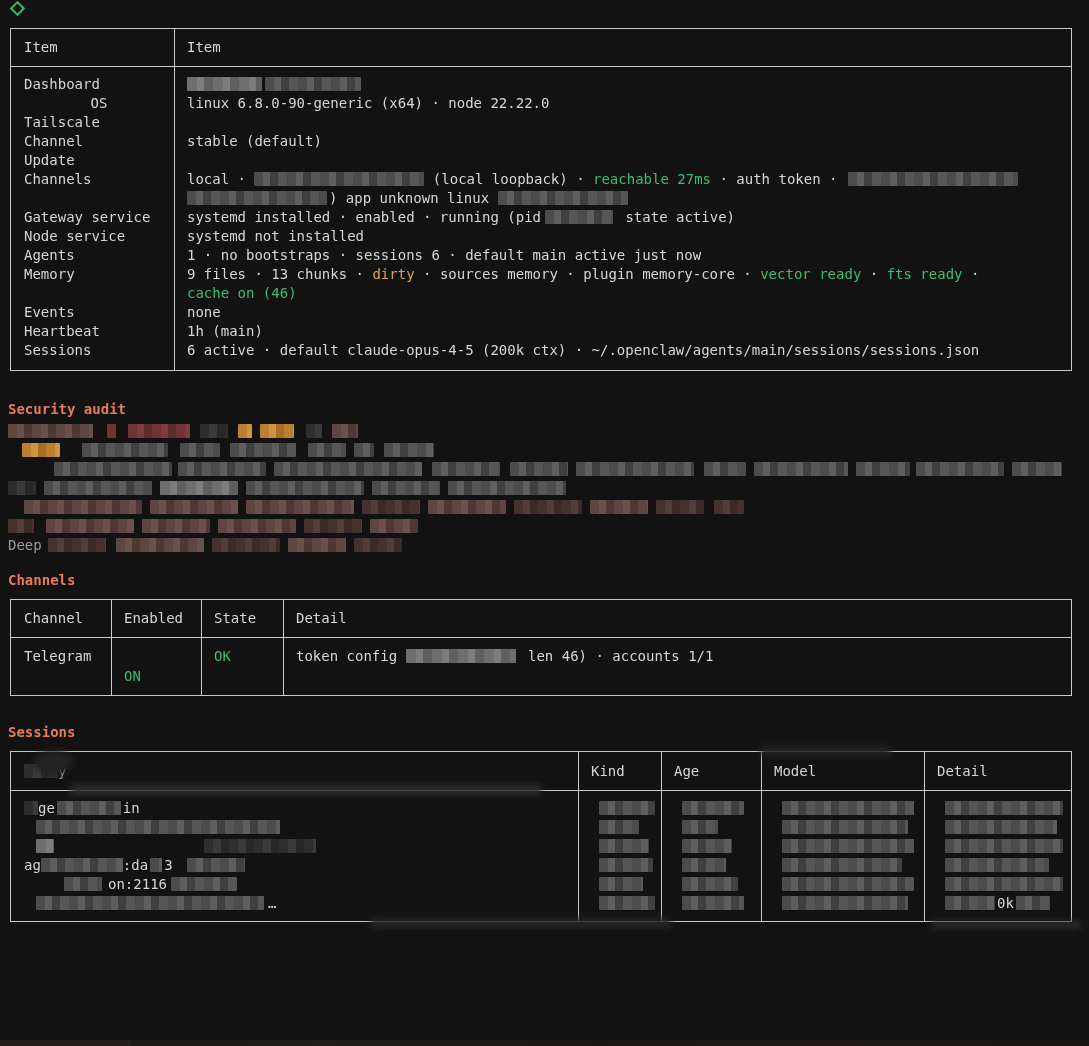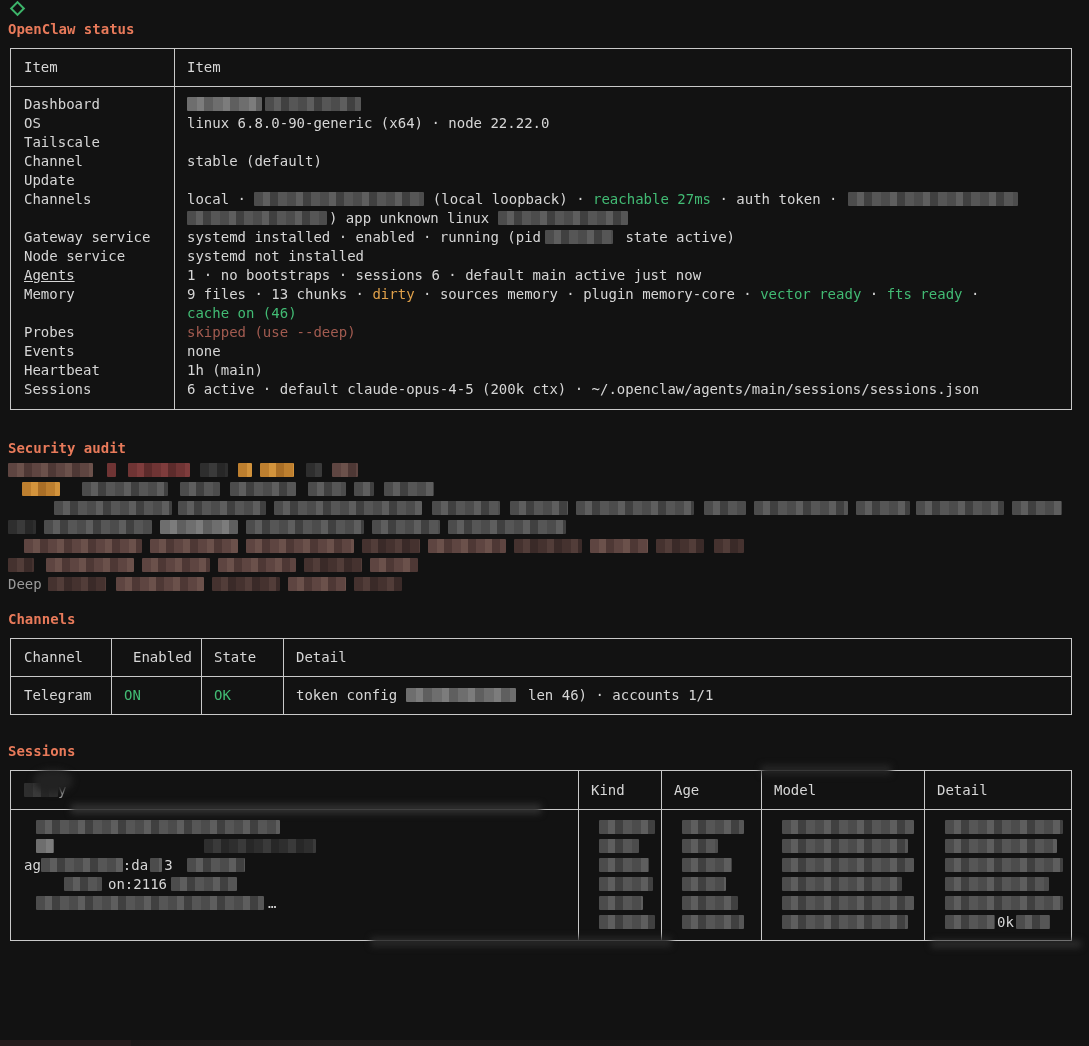--- a/index.html
+++ b/index.html
@@ -45,36 +45,35 @@
   .bottombar{position:absolute;left:0;right:0;bottom:0;height:6px;
     background:linear-gradient(90deg,#241c1c 0,#241c1c 12%,#1c1818 12%,#221d1d 30%,#191616 55%,#201a1a 75%,#171414 100%);}
 </style>
 </head>
 <body>
 
 <div class="page">
 
   <span class="diamond"></span>
 
-  <div class="title">OpenClaw status</div>
 
 
   <div class="tbl">
     <div class="vline" style="left:163px"></div>
     <div class="thead">
       <div class="hcell" style="width:163px">Item</div>
       <div class="hcell last">Item</div>
     </div>
     <div class="tbody">
         <div class="trow">
           <div class="cell" style="width: 163px;">Dashboard</div>
           <div class="cell last"><span class="rd g2" style="width: 75px;"></span><span class="rd g1" style="width: 96px; margin-left: 3px;"></span></div>
         </div>
         <div class="trow">
-          <div class="cell" style="width: 163px;">OS</div>
+          <div class="cell" style="width: 163px; text-align: center;">OS</div>
           <div class="cell last"><span>linux 6.8.0-90-generic (x64) · node 22.22.0</span></div>
         </div>
         <div class="trow">
           <div class="cell" style="width: 163px;">Tailscale</div>
         </div>
         <div class="trow">
           <div class="cell" style="width: 163px;">Channel</div>
           <div class="cell last"><span>stable (default)</span></div>
         </div>
         <div class="trow">
@@ -86,30 +85,26 @@
         </div>
         <div class="trow">
           <div class="cell" style="width: 163px;">Gateway service</div>
           <div class="cell last"><span>systemd installed · enabled · running (pid</span><span class="rd g1" style="width: 68px; margin-left: 4px;"></span><span style="margin-left: 4px;"> state active)</span></div>
         </div>
         <div class="trow">
           <div class="cell" style="width: 163px;">Node service</div>
           <div class="cell last"><span>systemd not installed</span></div>
         </div>
         <div class="trow">
-          <div class="cell" style="width: 163px; text-decoration: underline;">Agents</div>
+          <div class="cell" style="width: 163px;">Agents</div>
           <div class="cell last"><span>1 · no bootstraps · sessions 6 · default main active just now</span></div>
         </div>
         <div class="trow">
           <div class="cell" style="width: 163px;">Memory</div>
           <div class="cell last"><span>9 files · 13 chunks · </span><span class="c-orange">dirty</span><span> · sources memory · plugin memory-core · </span><span class="c-green">vector ready</span><span> · </span><span class="c-green">fts ready</span><span> ·</span><br><span class="c-green">cache on (46)</span></div>
-        </div>
-        <div class="trow">
-          <div class="cell" style="width: 163px;">Probes</div>
-          <div class="cell last"><span class="c-dimred">skipped (use --deep)</span></div>
         </div>
         <div class="trow">
           <div class="cell" style="width: 163px;">Events</div>
           <div class="cell last"><span>none</span></div>
         </div>
         <div class="trow">
           <div class="cell" style="width: 163px;">Heartbeat</div>
           <div class="cell last"><span>1h (main)</span></div>
         </div>
         <div class="trow">
@@ -131,28 +126,28 @@
     </div>
 
   <div class="heading h-chan">Channels</div>
 
   <div class="tbl">
     <div class="vline" style="left:100px"></div>
     <div class="vline" style="left:190px"></div>
     <div class="vline" style="left:272px"></div>
     <div class="thead">
         <div class="hcell" style="width: 100px;">Channel</div>
-        <div class="hcell" style="width: 90px; text-align: center;">Enabled</div>
+        <div class="hcell" style="width: 90px;">Enabled</div>
         <div class="hcell" style="width: 82px;">State</div>
         <div class="hcell last">Detail</div>
       </div>
     <div class="tbody" style="padding:9px 0">
         <div class="trow">
           <div class="cell" style="width: 100px;"><span>Telegram</span></div>
-          <div class="cell" style="width: 90px;"><span class="c-green">ON</span></div>
+          <div class="cell" style="width: 90px; margin-top: 20px;"><span class="c-green">ON</span></div>
           <div class="cell" style="width: 82px;"><span class="c-green">OK</span></div>
           <div class="cell last"><span>token config </span><span class="rd g2" style="width: 110px;"></span><span style="margin-left: 4px;"> len 46) · accounts 1/1</span></div>
         </div>
       </div>
   </div>
 
   <div class="heading h-sess">Sessions</div>
 
   <div class="tbl">
     <div class="vline" style="left:567px"></div>
@@ -162,20 +157,21 @@
     <div class="thead" style="height:38px">
         <div class="hcell" style="width: 567px;"><span class="rd g3" style="width: 34px;"></span><span class="c-gtext">y</span></div>
         <div class="hcell" style="width: 83px;"><span>Kind</span></div>
         <div class="hcell" style="width: 100px;"><span>Age</span></div>
         <div class="hcell" style="width: 163px;"><span>Model</span></div>
         <div class="hcell last"><span>Detail</span></div>
       </div>
     <div class="tbody" style="padding:8px 0">
         <div class="trow">
           <div class="cell" style="width: 567px;">
+            <div class="line"><span class="rd g3" style="width: 14px;"></span><span>ge</span><span class="rd g1" style="width: 64px; margin-left: 2px;"></span><span style="margin-left: 2px;">in</span></div>
             <div class="line"><span class="rd g1" style="width: 244px; margin-left: 12px;"></span></div>
             <div class="line"><span class="rd g2" style="width: 18px; margin-left: 12px;"></span><span class="rd g3" style="width: 112px; margin-left: 150px;"></span></div>
             <div class="line"><span>ag</span><span class="rd g1" style="width: 82px;"></span><span>:da</span><span class="rd g1" style="width: 12px; margin-left: 2px;"></span><span style="margin-left: 2px;">3</span><span class="rd g1" style="width: 58px; margin-left: 14px;"></span></div>
             <div class="line"><span class="rd g1" style="width: 38px; margin-left: 40px;"></span><span style="margin-left: 6px;">on:2116</span><span class="rd g1" style="width: 66px; margin-left: 4px;"></span></div>
             <div class="line"><span class="rd g1" style="width: 228px; margin-left: 12px;"></span><span style="margin-left: 4px;">…</span></div>
           </div>
           <div class="cell" style="width: 83px;">
             <div class="line"><span class="rd g1" style="width: 56px; margin-left: 8px;"></span></div>
             <div class="line"><span class="rd g1" style="width: 40px; margin-left: 8px;"></span></div>
             <div class="line"><span class="rd g1" style="width: 50px; margin-left: 8px;"></span></div>

